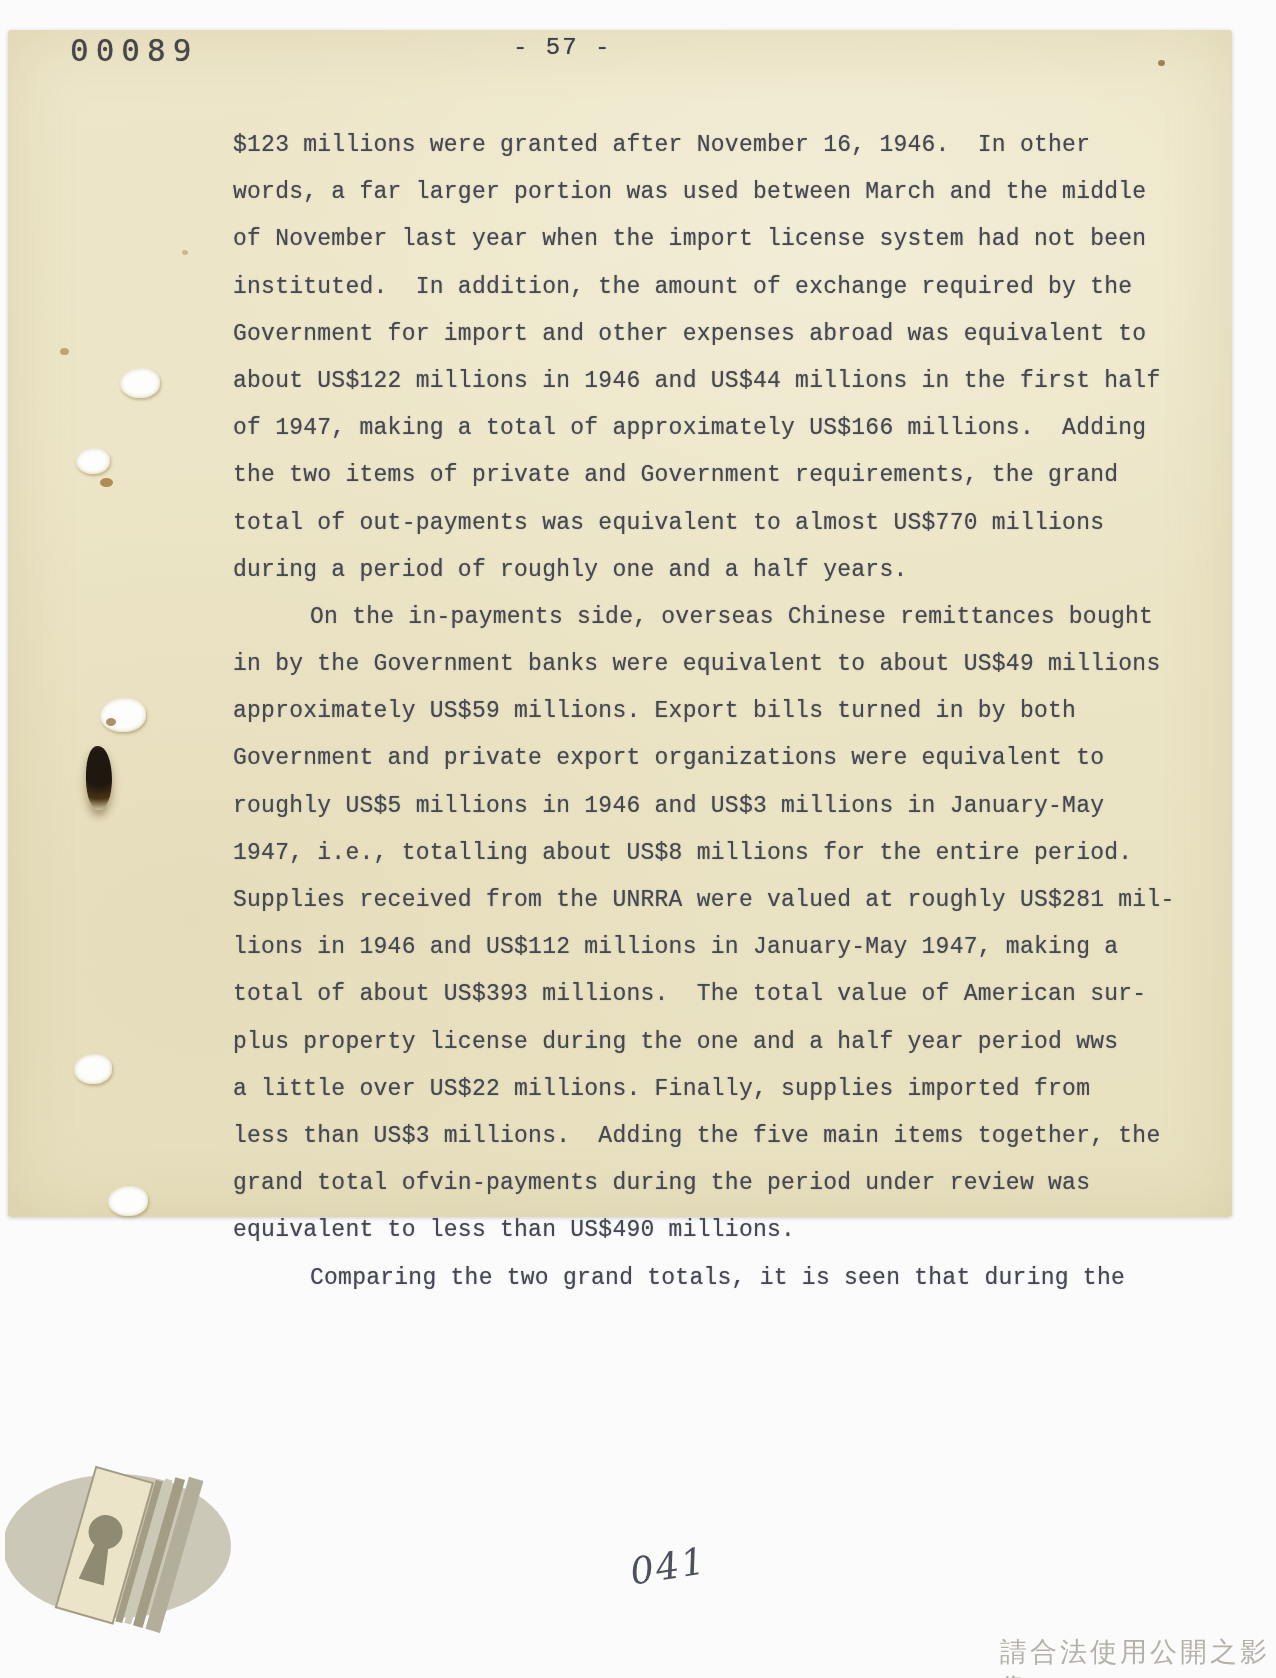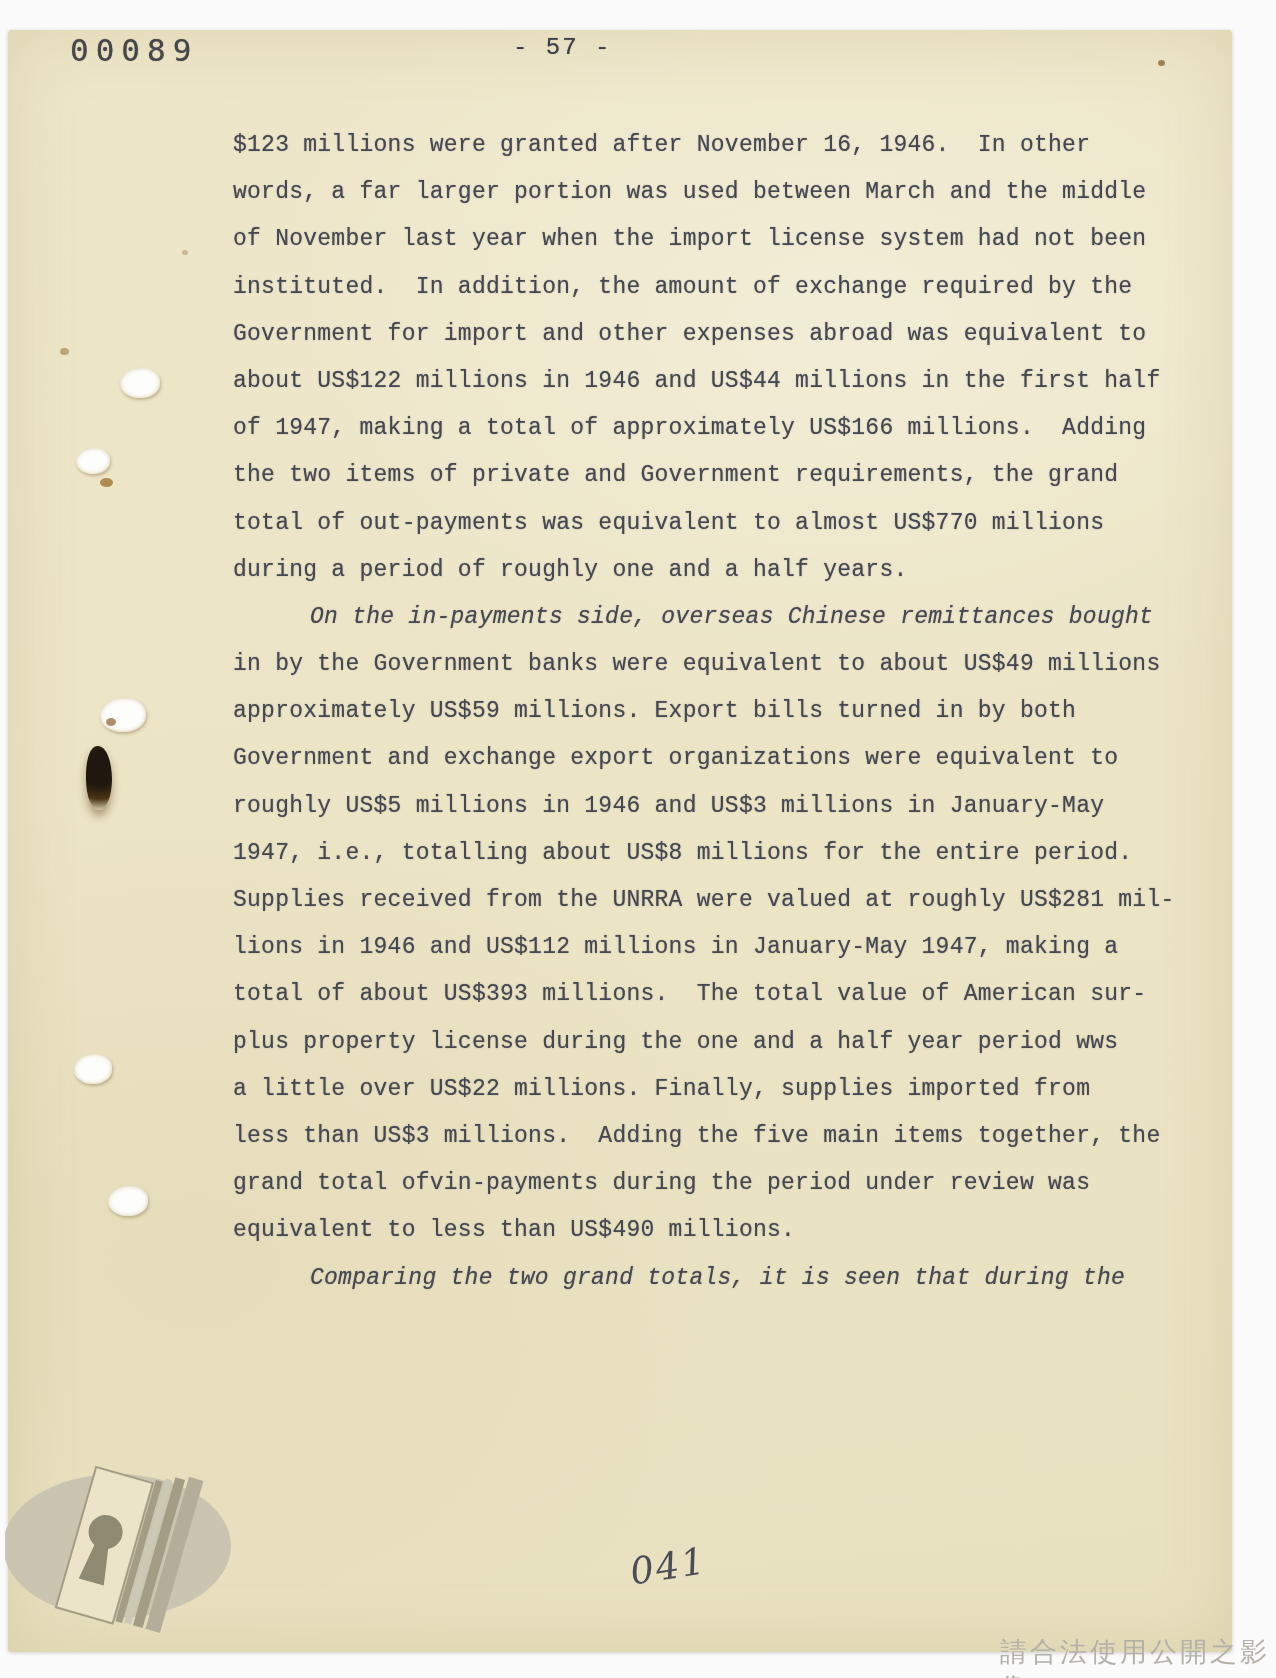--- a/index.html
+++ b/index.html
@@ -2,21 +2,21 @@
 <html><head>
 <meta charset="utf-8">
 <style>
   html,body{margin:0;padding:0;}
   body{
     width:1276px;height:1678px;position:relative;overflow:hidden;
     background:#fbfbfc;
     font-family:"Liberation Mono",monospace;
   }
   .paper{
-    position:absolute;left:8px;top:30px;width:1224px;height:1622px;
+    position:absolute;left:8px;top:30px;width:1224px;height:1187px;
     background:
       radial-gradient(1100px 700px at 68% 18%, rgba(255,255,248,.30), rgba(255,255,248,0) 60%),
       radial-gradient(900px 700px at 15% 75%, rgba(186,165,112,.10), rgba(186,165,112,0) 65%),
       linear-gradient(175deg,#ede6c9 0%,#ebe4c5 55%,#e8e1c0 100%);
     box-shadow: inset 0 0 70px rgba(160,138,80,.20), 0 1px 4px rgba(0,0,0,.18);
     border-radius:3px;
   }
   .stamp{
     position:absolute;left:62px;top:2px;
     font-family:"DejaVu Sans Mono",monospace;
@@ -29,21 +29,21 @@
     text-shadow:0 0 1px rgba(60,62,72,.6);
   }
   .bodytext{position:absolute;left:210px;top:92px;margin-left:15px;}
   .line{
     height:47.2px;white-space:pre;
     font-family:"Liberation Mono",monospace;
     font-size:23px;line-height:47.2px;letter-spacing:.25px;
     color:#454751;
     text-shadow:0 0 1.2px rgba(69,71,81,.55);
   }
-  .line.indent{padding-left:77px;font-style:italic;}
+  .line.indent{padding-left:77px;}
   .handwritten{
     position:absolute;left:622px;top:1515px;
     font-family:"DejaVu Serif",serif;font-style:italic;
     font-size:37px;color:#3a3f4c;transform:rotate(-9deg);
     letter-spacing:2px;opacity:.9;
   }
   .cn-watermark{
     position:absolute;left:1000px;top:1634px;
     font-family:"DejaVu Sans",sans-serif;
     font-size:27px;letter-spacing:3px;color:#b3b1a8;
@@ -84,21 +84,21 @@
       <div class="line">instituted.  In addition, the amount of exchange required by the</div>
       <div class="line">Government for import and other expenses abroad was equivalent to</div>
       <div class="line">about US$122 millions in 1946 and US$44 millions in the first half</div>
       <div class="line">of 1947, making a total of approximately US$166 millions.  Adding</div>
       <div class="line">the two items of private and Government requirements, the grand</div>
       <div class="line">total of out-payments was equivalent to almost US$770 millions</div>
       <div class="line">during a period of roughly one and a half years.</div>
       <div class="line indent">On the in-payments side, overseas Chinese remittances bought</div>
       <div class="line">in by the Government banks were equivalent to about US$49 millions</div>
       <div class="line">approximately US$59 millions. Export bills turned in by both</div>
-      <div class="line">Government and exchange export organizations were equivalent to</div>
+      <div class="line">Government and private export organizations were equivalent to</div>
       <div class="line">roughly US$5 millions in 1946 and US$3 millions in January-May</div>
       <div class="line">1947, i.e., totalling about US$8 millions for the entire period.</div>
       <div class="line">Supplies received from the UNRRA were valued at roughly US$281 mil-</div>
       <div class="line">lions in 1946 and US$112 millions in January-May 1947, making a</div>
       <div class="line">total of about US$393 millions.  The total value of American sur-</div>
       <div class="line">plus property license during the one and a half year period wws</div>
       <div class="line">a little over US$22 millions. Finally, supplies imported from</div>
       <div class="line">less than US$3 millions.  Adding the five main items together, the</div>
       <div class="line">grand total ofvin-payments during the period under review was</div>
       <div class="line">equivalent to less than US$490 millions.</div>

